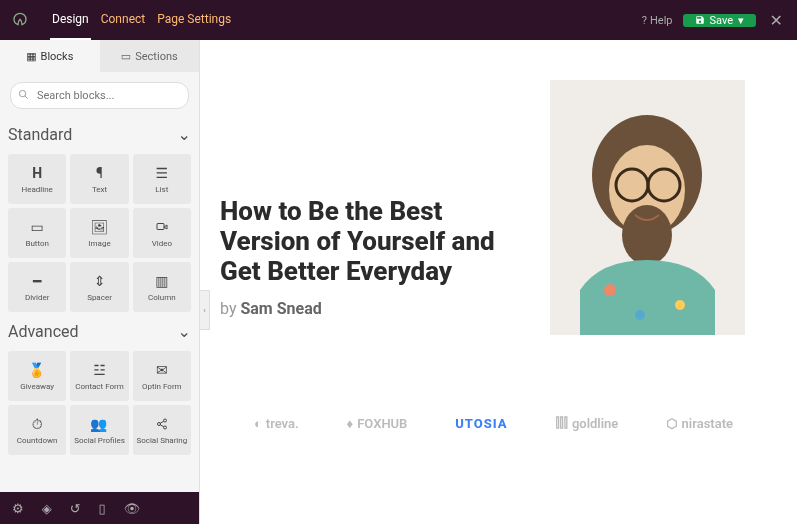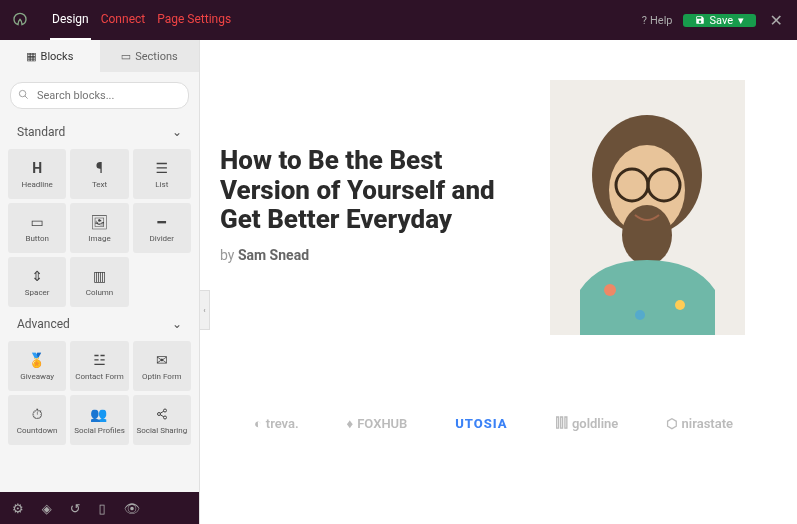--- a/index.html
+++ b/index.html
@@ -1,48 +1,48 @@
 <!DOCTYPE html>
 <html><head>
 <meta charset="utf-8">
 <style>
 *{margin:0;padding:0;box-sizing:border-box;font-family:-apple-system,BlinkMacSystemFont,"Segoe UI",Roboto,sans-serif}
 body{width:797px;height:524px;overflow:hidden;background:#fff}
 .topbar{height:40px;background:#2e1227;display:flex;align-items:center;padding:0 10px;color:#ccc}
 .logo{width:20px;height:20px;display:flex;align-items:center;justify-content:center;margin-right:20px}
 .nav-tabs{display:flex;gap:8px;flex:1}
-.nav-tab{font-size:12px;color:#ef4444;cursor:pointer;padding:12px 2px}
+.nav-tab{font-size:12px;color:#fdba74;cursor:pointer;padding:12px 2px}
 .nav-tab.active{color:#fff;border-bottom:2px solid #fff}
 .help{font-size:11px;color:#aaa;margin-right:10px;cursor:pointer;display:flex;align-items:center;gap:3px}
 .save-btn{background:#179b4c;color:#fff;border:none;padding:0 12px;border-radius:3px;font-size:11px;cursor:pointer;display:flex;align-items:center;gap:5px;margin-right:10px}
 .close-btn{color:#aaa;cursor:pointer;font-size:16px;padding:0 4px}
 .main{display:flex;height:484px}
 .sidebar{width:200px;background:#f5f5f5;display:flex;flex-direction:column;border-right:1px solid #e0e0e0}
 .panel-tabs{display:flex;height:32px}
 .panel-tab{flex:1;display:flex;align-items:center;justify-content:center;font-size:11px;gap:4px;cursor:pointer;color:#666;background:#e8e8e8}
 .panel-tab.active{background:#f5f5f5;color:#333}
 .search-wrap{padding:10px}
 .search{width:100%;padding:6px 8px 6px 26px;border:1px solid #ddd;border-radius:12px;font-size:11px;background:#fff}
 .search-wrap{position:relative}
 .search-icon{position:absolute;left:18px;top:17px;color:#999;pointer-events:none}
-.section-head{display:flex;justify-content:space-between;align-items:center;padding:6px 17px;font-size:12px;color:#555;cursor:pointer}
+.section-head{display:flex;justify-content:space-between;align-items:center;padding:6px 8px;font-size:16px;color:#555;cursor:pointer}
 .blocks-grid{display:grid;grid-template-columns:repeat(3,1fr);gap:4px;padding:4px 8px}
 .block{background:#e8e8e8;border-radius:3px;display:flex;flex-direction:column;align-items:center;justify-content:center;height:50px;cursor:pointer;gap:3px}
 .block-icon{font-size:14px;color:#444;height:18px;display:flex;align-items:center}
 .block-label{font-size:8px;color:#555}
 .sidebar-scroll{flex:1;overflow-y:auto}
 .bottombar{height:32px;background:#2e1227;display:flex;align-items:center;padding:0 12px;gap:18px;color:#aaa}
 .bottombar span{cursor:pointer;font-size:13px}
 .canvas{flex:1;position:relative;overflow:hidden;background:#fff}
 .collapse-handle{position:absolute;left:0;top:250px;width:10px;height:40px;background:#f0f0f0;border:1px solid #ddd;display:flex;align-items:center;justify-content:center;font-size:8px;color:#888;cursor:pointer;border-left:none}
 .page{padding:40px 30px 0 20px}
-.hero{display:flex;gap:30px;align-items:center}
+.hero{display:flex;gap:30px;align-items:flex-end}
 .hero-text{flex:1;max-width:300px}
 .hero-title{font-size:26px;font-weight:800;color:#2b2b2b;line-height:1.15;margin-bottom:12px}
-.byline{font-size:14px;color:#999;margin-bottom:6px}
+.byline{font-size:16px;color:#999;margin-bottom:17px}
 .byline b{color:#666}
 .desc{font-size:11px;color:#999;line-height:1.5}
 .hero-img{width:195px;height:255px;background:linear-gradient(135deg,#d4b896 0%,#8b7355 100%);position:relative;overflow:hidden}
 .blob{position:absolute;right:-80px;top:180px;width:320px;height:320px;background:#ffe8e8;border-radius:50%;z-index:-1}
 .logos{display:flex;justify-content:space-around;align-items:center;margin-top:80px;padding:0 10px}
 .logo-item{font-size:13px;color:#bbb;display:flex;align-items:center;gap:4px;font-weight:600}
 .logo-item.red{color:#3b82f6;font-weight:800;letter-spacing:1px}
 svg{display:block}
 </style>
 </head>
@@ -116,20 +116,29 @@
             <span class="block-icon">☰</span>
             <span class="block-label">List</span>
           </div>
         <div class="block">
             <span class="block-icon">▭</span>
             <span class="block-label">Button</span>
           </div>
         <div class="block">
             <span class="block-icon">🖼</span>
             <span class="block-label">Image</span>
+          </div>
+        <div class="block">
+            <span class="block-icon">
+              <svg width="14" height="12" viewBox="0 0 24 24" fill="none" stroke="#444" stroke-width="2">
+                <rect x="2" y="5" width="14" height="12" rx="1"></rect>
+                <polygon points="22 8 16 12 22 16 22 8"></polygon>
+              </svg>
+            </span>
+            <span class="block-label">Video</span>
           </div>
         <div class="block">
             <span class="block-icon">━</span>
             <span class="block-label">Divider</span>
           </div>
         <div class="block">
             <span class="block-icon">⇕</span>
             <span class="block-label">Spacer</span>
           </div>
         <div class="block">

